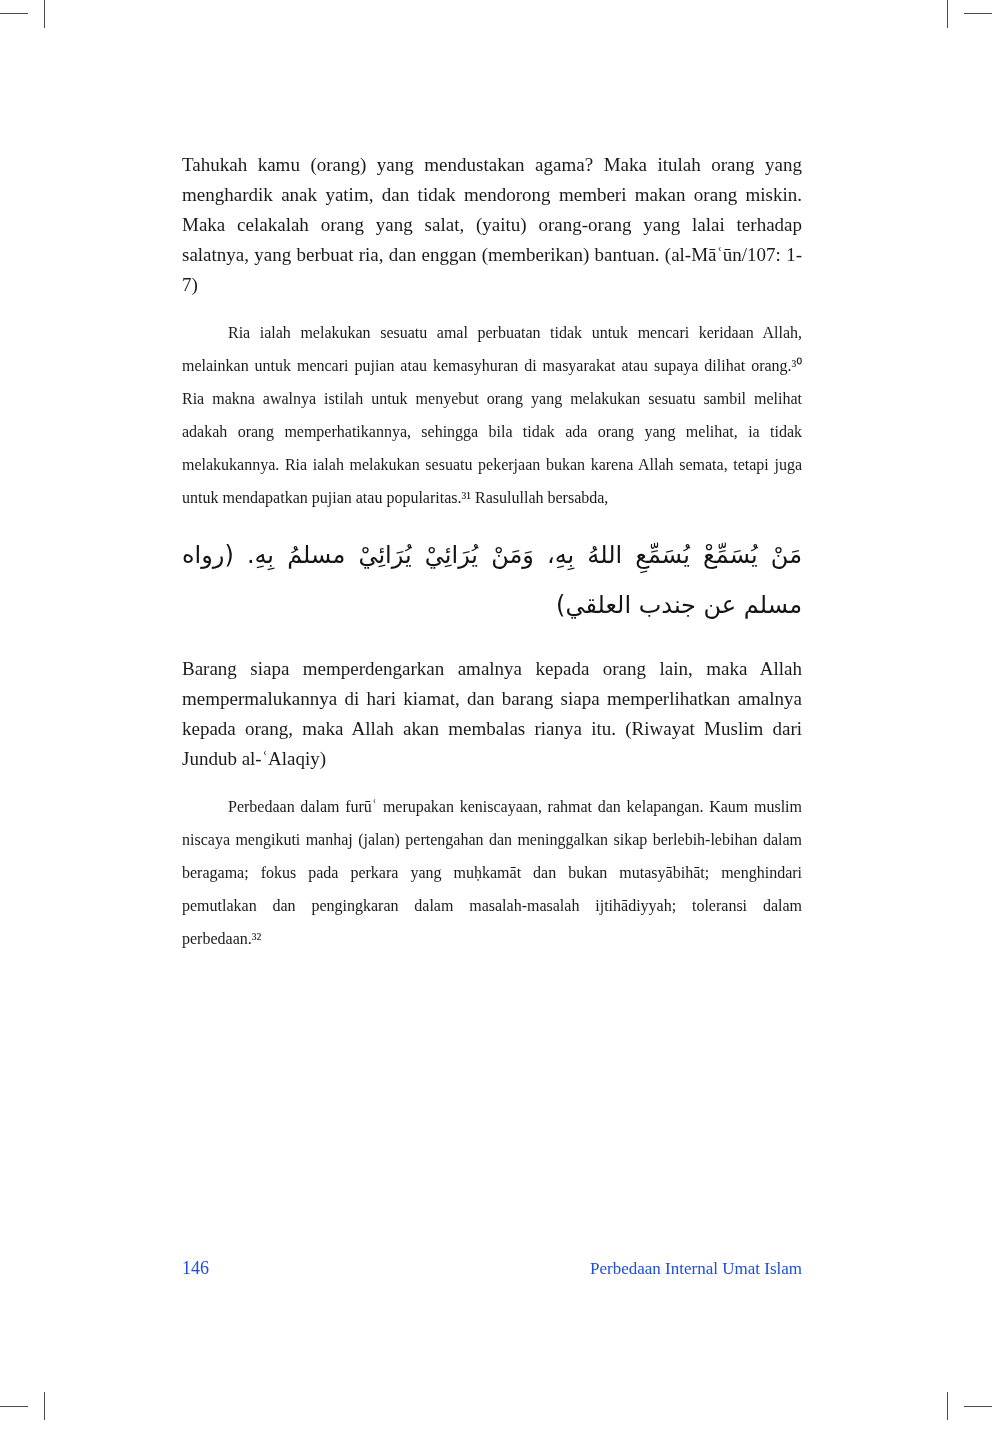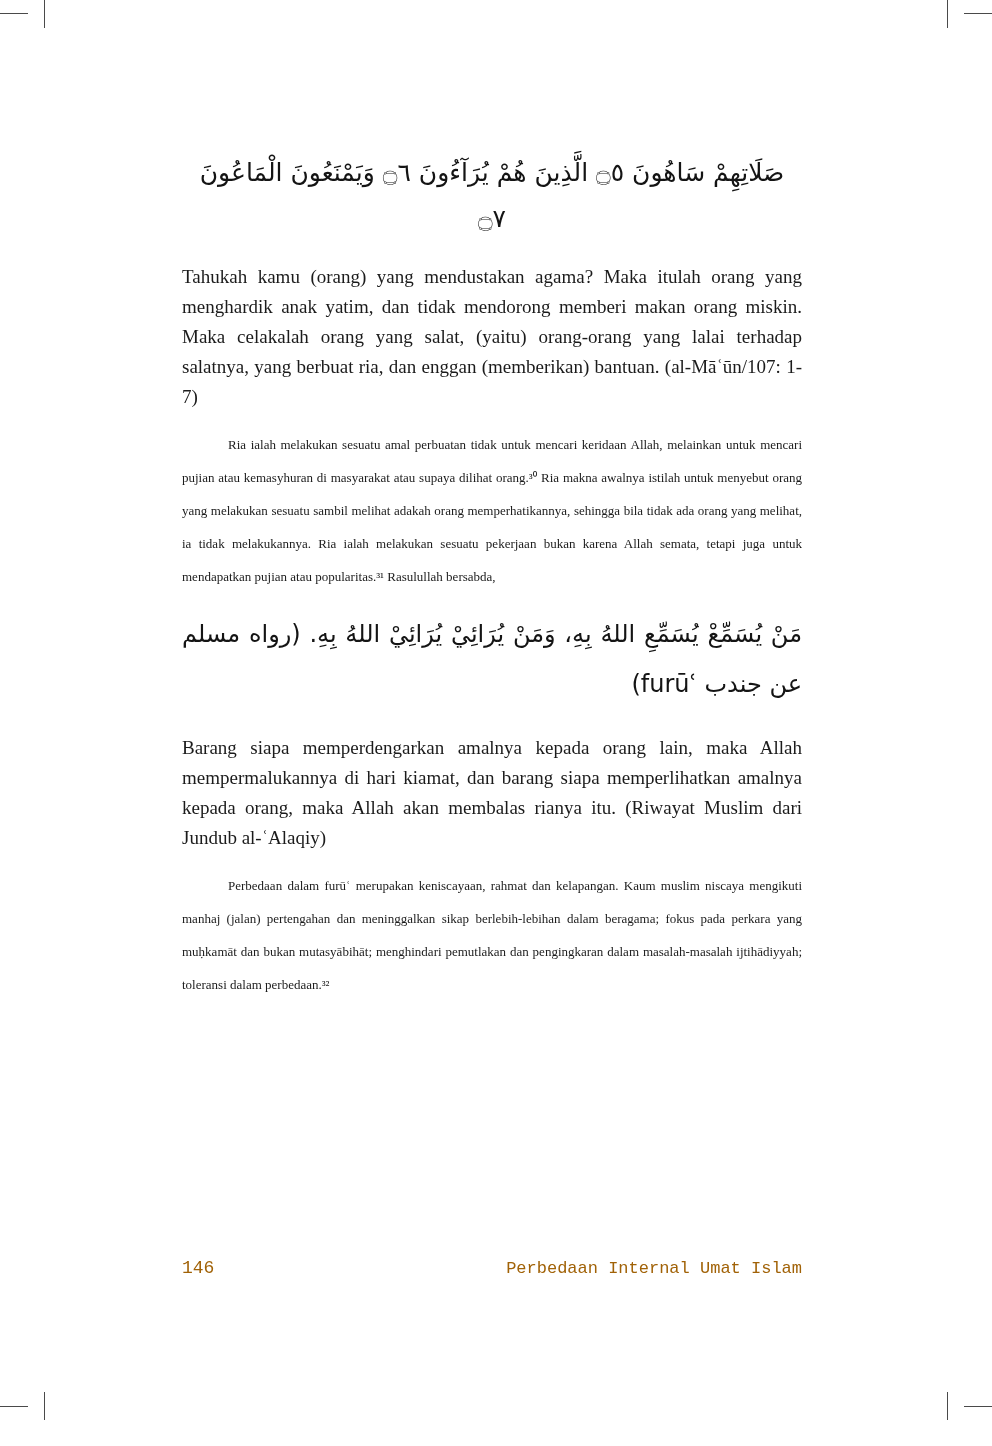--- a/index.html
+++ b/index.html
@@ -35,57 +35,56 @@
     font-size:24px;line-height:50px;text-align:justify;
     margin:10px 0 24px 0;
   }
 
   p{margin:0;}
   .trans{
     font-size:19px;line-height:30px;text-align:justify;
     margin-bottom:16px;
   }
   .bodytext{
-    font-size:13px;line-height:33px;text-align:justify;
+    font-size:16px;line-height:33px;text-align:justify;
     margin-bottom:16px;
   }
   .indent{text-indent:46px;}
   .seg-i{}
   .seg-r{font-style:normal;}
 
   .footer{
     position:absolute;left:182px;top:1258px;width:620px;
     display:flex;justify-content:space-between;align-items:baseline;
-    font-family:Liberation Mono, monospace;font-size:17px;color:#a16207;text-align:right;
+    font-family:Liberation Serif, serif;font-size:17px;color:#1d4ed8;text-align:right;
   }
   .footer .pagenum{font-size:18px;}
 </style>
 </head>
 <body>
 
 <div class="page">
 
   <div class="crop tl-v"></div>
   <div class="crop tl-h"></div>
   <div class="crop tr-v"></div>
   <div class="crop tr-h"></div>
   <div class="crop bl-v"></div>
   <div class="crop bl-h"></div>
   <div class="crop br-v"></div>
   <div class="crop br-h"></div>
 
   <div class="content">
 
-    <div class="arabic verse">صَلَاتِهِمْ سَاهُونَ ۝٥ الَّذِينَ هُمْ يُرَآءُونَ ۝٦ وَيَمْنَعُونَ الْمَاعُونَ ۝٧</div>
 
     <p class="trans"><span class="seg-i">Tahukah kamu (orang) yang mendustakan agama? Maka itulah orang yang menghardik anak yatim, dan tidak mendorong memberi makan orang miskin. Maka celakalah orang yang salat, (yaitu) orang-orang yang lalai terhadap salatnya, yang berbuat ria, dan enggan (memberikan) bantuan. </span><span class="seg-r">(al-Māʿūn/107: 1-7)</span></p>
 
     <p class="bodytext indent">Ria ialah melakukan sesuatu amal perbuatan tidak untuk mencari keridaan Allah, melainkan untuk mencari pujian atau kemasyhuran di masyarakat atau supaya dilihat orang.³⁰ Ria makna awalnya istilah untuk menyebut orang yang melakukan sesuatu sambil melihat adakah orang memperhatikannya, sehingga bila tidak ada orang yang melihat, ia tidak melakukannya. Ria ialah melakukan sesuatu pekerjaan bukan karena Allah semata, tetapi juga untuk mendapatkan pujian atau popularitas.³¹ Rasulullah bersabda,</p>
 
-    <div class="arabic hadith">مَنْ يُسَمِّعْ يُسَمِّعِ اللهُ بِهِ، وَمَنْ يُرَائِيْ يُرَائِيْ اللهُ بِهِ. (رواه مسلم عن جندب furūʿ)</div>
+    <div class="arabic hadith">مَنْ يُسَمِّعْ يُسَمِّعِ اللهُ بِهِ، وَمَنْ يُرَائِيْ يُرَائِيْ مسلمُ بِهِ. (رواه مسلم عن جندب العلقي)</div>
 
     <p class="trans"><span class="seg-i">Barang siapa memperdengarkan amalnya kepada orang lain, maka Allah mempermalukannya di hari kiamat, dan barang siapa memperlihatkan amalnya kepada orang, maka Allah akan membalas rianya itu. </span><span class="seg-r">(Riwayat Muslim dari Jundub al-ʿAlaqiy)</span></p>
 
     <p class="bodytext indent"><span class="seg-r">Perbedaan dalam </span><span class="seg-i">furūʿ</span><span class="seg-r"> merupakan keniscayaan, rahmat dan kelapangan. Kaum muslim niscaya mengikuti </span><span class="seg-i">manhaj</span><span class="seg-r"> (jalan) pertengahan dan meninggalkan sikap berlebih-lebihan dalam beragama; fokus pada perkara yang </span><span class="seg-i">muḥkamāt</span><span class="seg-r"> dan bukan </span><span class="seg-i">mutasyābihāt</span><span class="seg-r">; menghindari pemutlakan dan pengingkaran dalam masalah-masalah </span><span class="seg-i">ijtihādiyyah</span><span class="seg-r">; toleransi dalam perbedaan.³²</span></p>
 
 
   </div>
 
   <div class="footer">
     <span class="pagenum">146</span>

